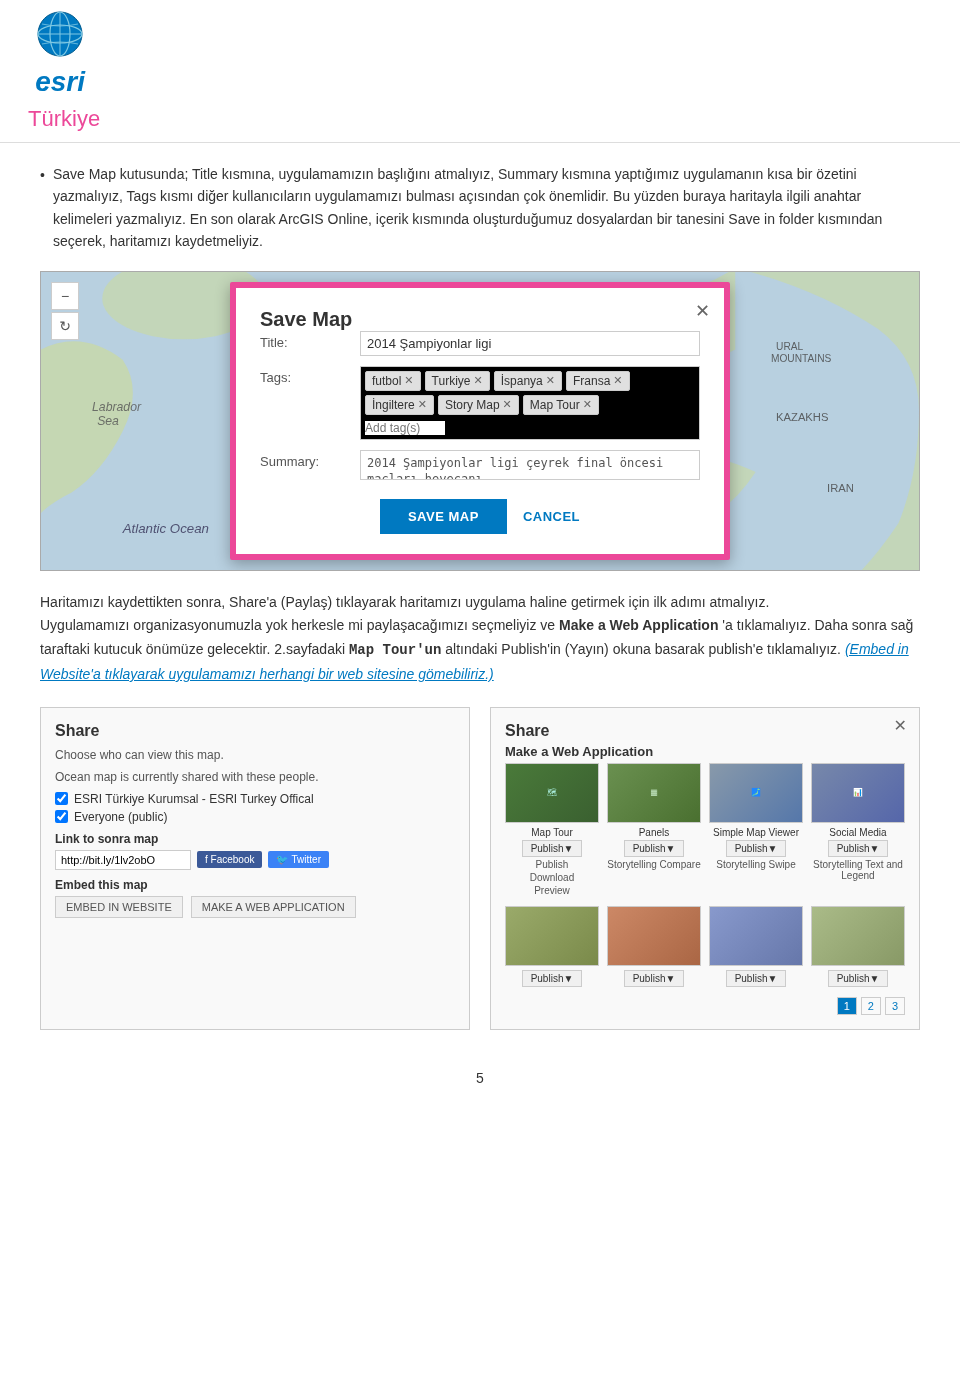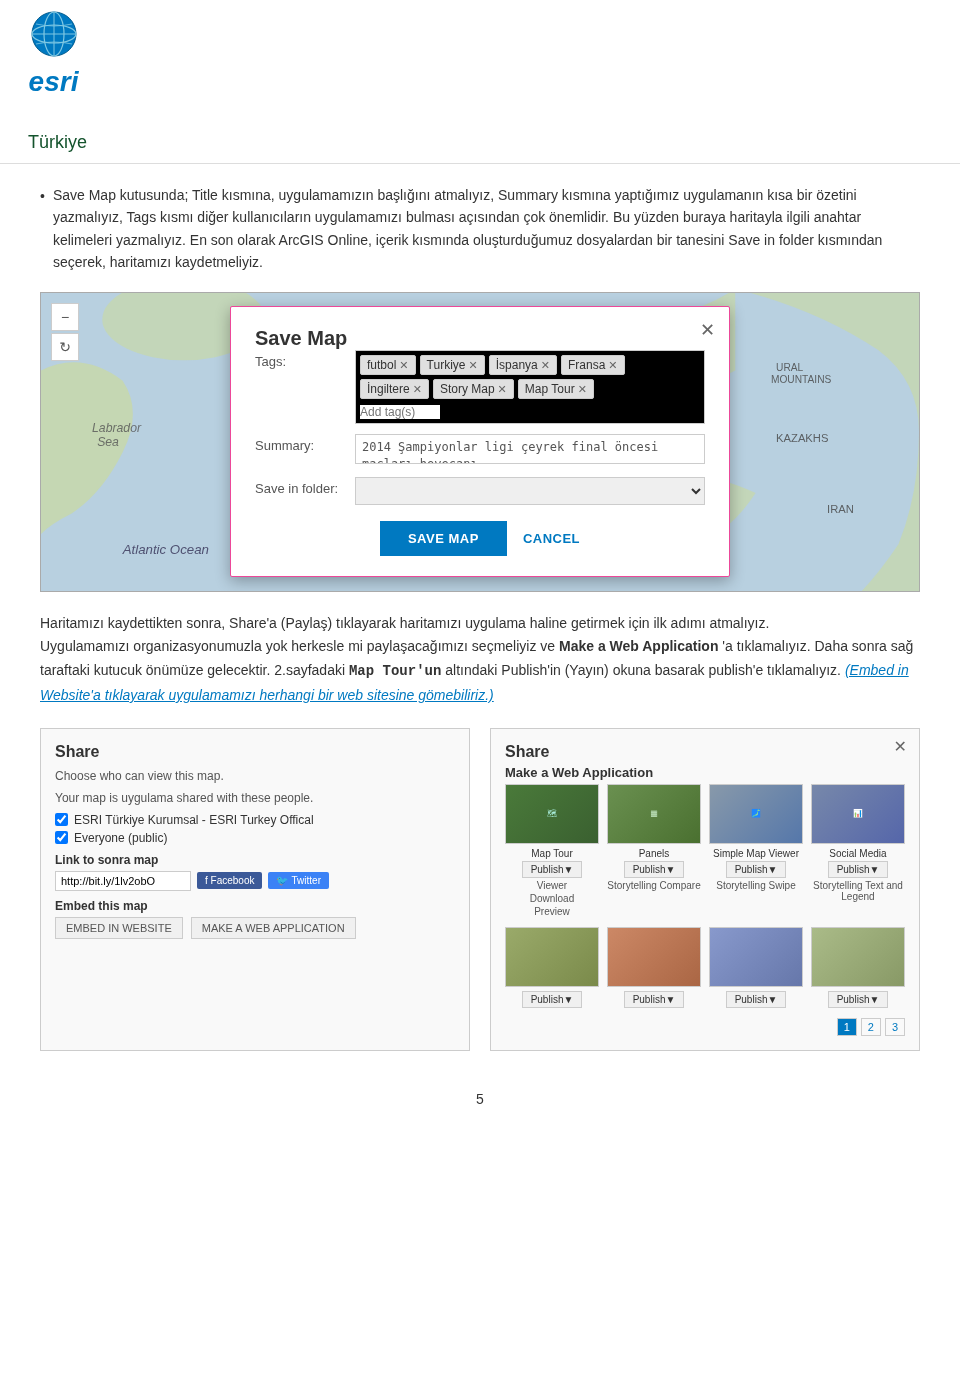--- a/index.html
+++ b/index.html
@@ -29,24 +29,23 @@
       width: 48px;
       height: 48px;
     }
     .esri-text {
       font-size: 28px;
       font-weight: bold;
       color: #0079c1;
       font-style: italic;
     }
     .header-title {
-      font-size: 18px;
-      color: #14532d;
+      font-size: 22px;
+      color: #ec4899;
       margin-left: 8px;
-      margin-top: 26px;
     }
 
     
     .content {
       padding: 20px 40px;
     }
 
     
     .bullet-section {
       margin-bottom: 18px;
@@ -88,21 +87,21 @@
     
     .dialog-overlay {
       position: absolute;
       top: 0; left: 0; right: 0; bottom: 0;
       display: flex;
       align-items: center;
       justify-content: center;
     }
     .dialog {
       background: #fff;
-      border: 1px solid #ec4899;
+      border: 6px solid #ec4899;
       border-radius: 2px;
       padding: 20px 24px;
       width: 500px;
       box-shadow: 0 4px 15px rgba(0,0,0,0.3);
       position: relative;
     }
     .dialog-title {
       font-size: 20px;
       font-weight: bold;
       color: #333;
@@ -514,20 +513,26 @@
       <button class="map-tool-btn">−</button>
       <button class="map-tool-btn">↻</button>
     </div>
 
     <div class="dialog-overlay">
       <div class="dialog">
         <span class="dialog-title">Save Map</span>
         <button class="dialog-close">✕</button>
 
         
+        <div class="dialog-row">
+          <span class="dialog-label">Title:</span>
+          <div class="dialog-field">
+            <input class="dialog-input" type="text" value="2014 Şampiyonlar ligi" style="">
+          </div>
+        </div>
 
         
         <div class="dialog-row">
           <span class="dialog-label">Tags:</span>
           <div class="dialog-field">
             <div class="tags-area">
               <div class="tags-row">
                 <span class="tag">futbol <span class="tag-x">✕</span></span>
                 <span class="tag">Turkiye <span class="tag-x">✕</span></span>
                 <span class="tag">İspanya <span class="tag-x">✕</span></span>
@@ -545,28 +550,20 @@
 
         
         <div class="dialog-row">
           <span class="dialog-label">Summary:</span>
           <div class="dialog-field">
             <textarea class="dialog-summary" style="">2014 Şampiyonlar ligi çeyrek final öncesi maçları heyecanı.</textarea>
           </div>
         </div>
 
         
-        <div class="dialog-row">
-          <span class="dialog-label">Save in folder:</span>
-          <div class="dialog-field">
-            <select class="dialog-select">
-              <option value=""></option>
-            </select>
-          </div>
-        </div>
 
         
         <div class="dialog-buttons">
           <button class="btn-save-map">SAVE MAP</button>
           <button class="btn-cancel">CANCEL</button>
         </div>
       </div>
     </div>
   </div>
 
@@ -579,21 +576,21 @@
     <b><span class="text-monospace">Map Tour'un</span></b>
     <span>altındaki Publish'in (Yayın) okuna basarak publish'e tıklamalıyız.</span>
     <em><a href="#">(Embed in Website'a tıklayarak uygulamamızı herhangi bir web sitesine gömebiliriz.)</a></em>
   </div>
 
   <div class="screenshots-row">
 
     <div class="screenshot-panel">
       <div class="screenshot-title">Share</div>
       <div class="screenshot-subtitle">Choose who can view this map.</div>
-      <div class="screenshot-subtitle">Your map is uygulama shared with these people.</div>
+      <div class="screenshot-subtitle">Ocean map is currently shared with these people.</div>
 
       <div class="checkbox-row">
         <input type="checkbox" checked="" style="">
         <span>ESRI Türkiye Kurumsal - ESRI Turkey Offical</span>
       </div>
       <div class="checkbox-row">
         <input type="checkbox" checked="" style="">
         <span>Everyone (public)</span>
       </div>
 
@@ -629,21 +626,21 @@
       <div class="app-grid">
 
         <div class="app-item">
           <div class="app-thumb" style="background:linear-gradient(135deg,#4a7a3a,#3a6030);">
             <span style="color:#aed;font-size:8px;">🗺</span>
           </div>
           <div class="app-label">Map Tour</div>
           <div class="publish-btn">
             <span class="publish-dropdown">Publish▼</span>
           </div>
-          <div class="publish-sub">Viewer</div>
+          <div class="publish-sub">Publish</div>
           <div class="publish-sub">Download</div>
           <div class="publish-sub">Preview</div>
         </div>
 
         <div class="app-item">
           <div class="app-thumb" style="background:linear-gradient(135deg,#6a9050,#4a7030);">
             <span style="color:#cec;font-size:8px;">▦</span>
           </div>
           <div class="app-label">Panels</div>
           <div class="publish-btn">

